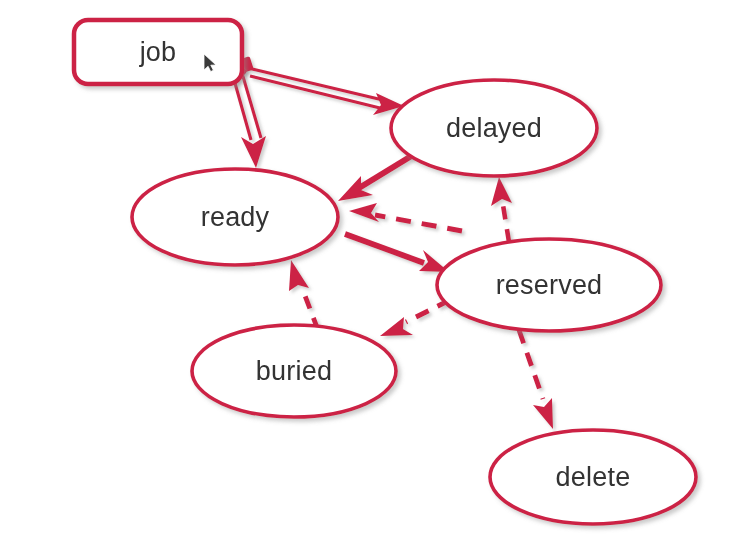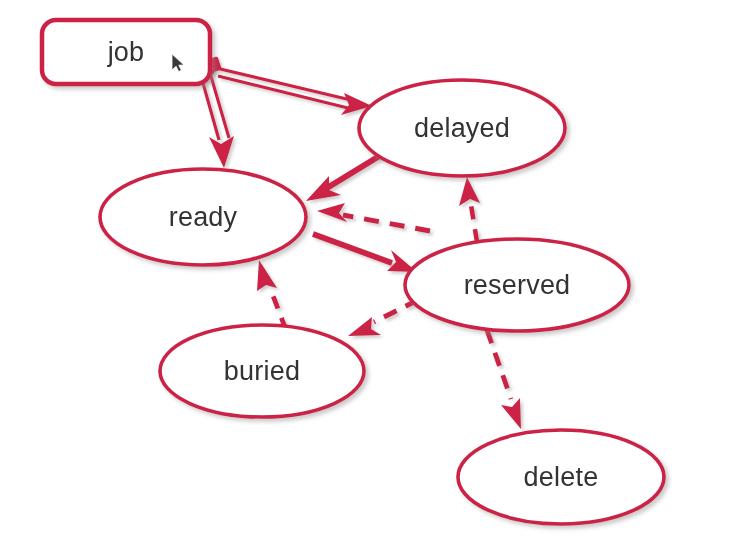--- a/index.html
+++ b/index.html
@@ -11,20 +11,21 @@
     width: 737px;
     height: 540px;
     overflow: hidden;
     font-family: "Liberation Sans", sans-serif;
   }
   #canvas-wrap {
     position: relative;
     width: 647px;
     height: 540px;
     background: #ffffff;
+    margin-left: 32px;
   }
   svg#diagram {
     position: absolute;
     top: 0;
     left: 0;
     width: 737px;
     height: 540px;
     display: block;
   }
   .node-shape {

